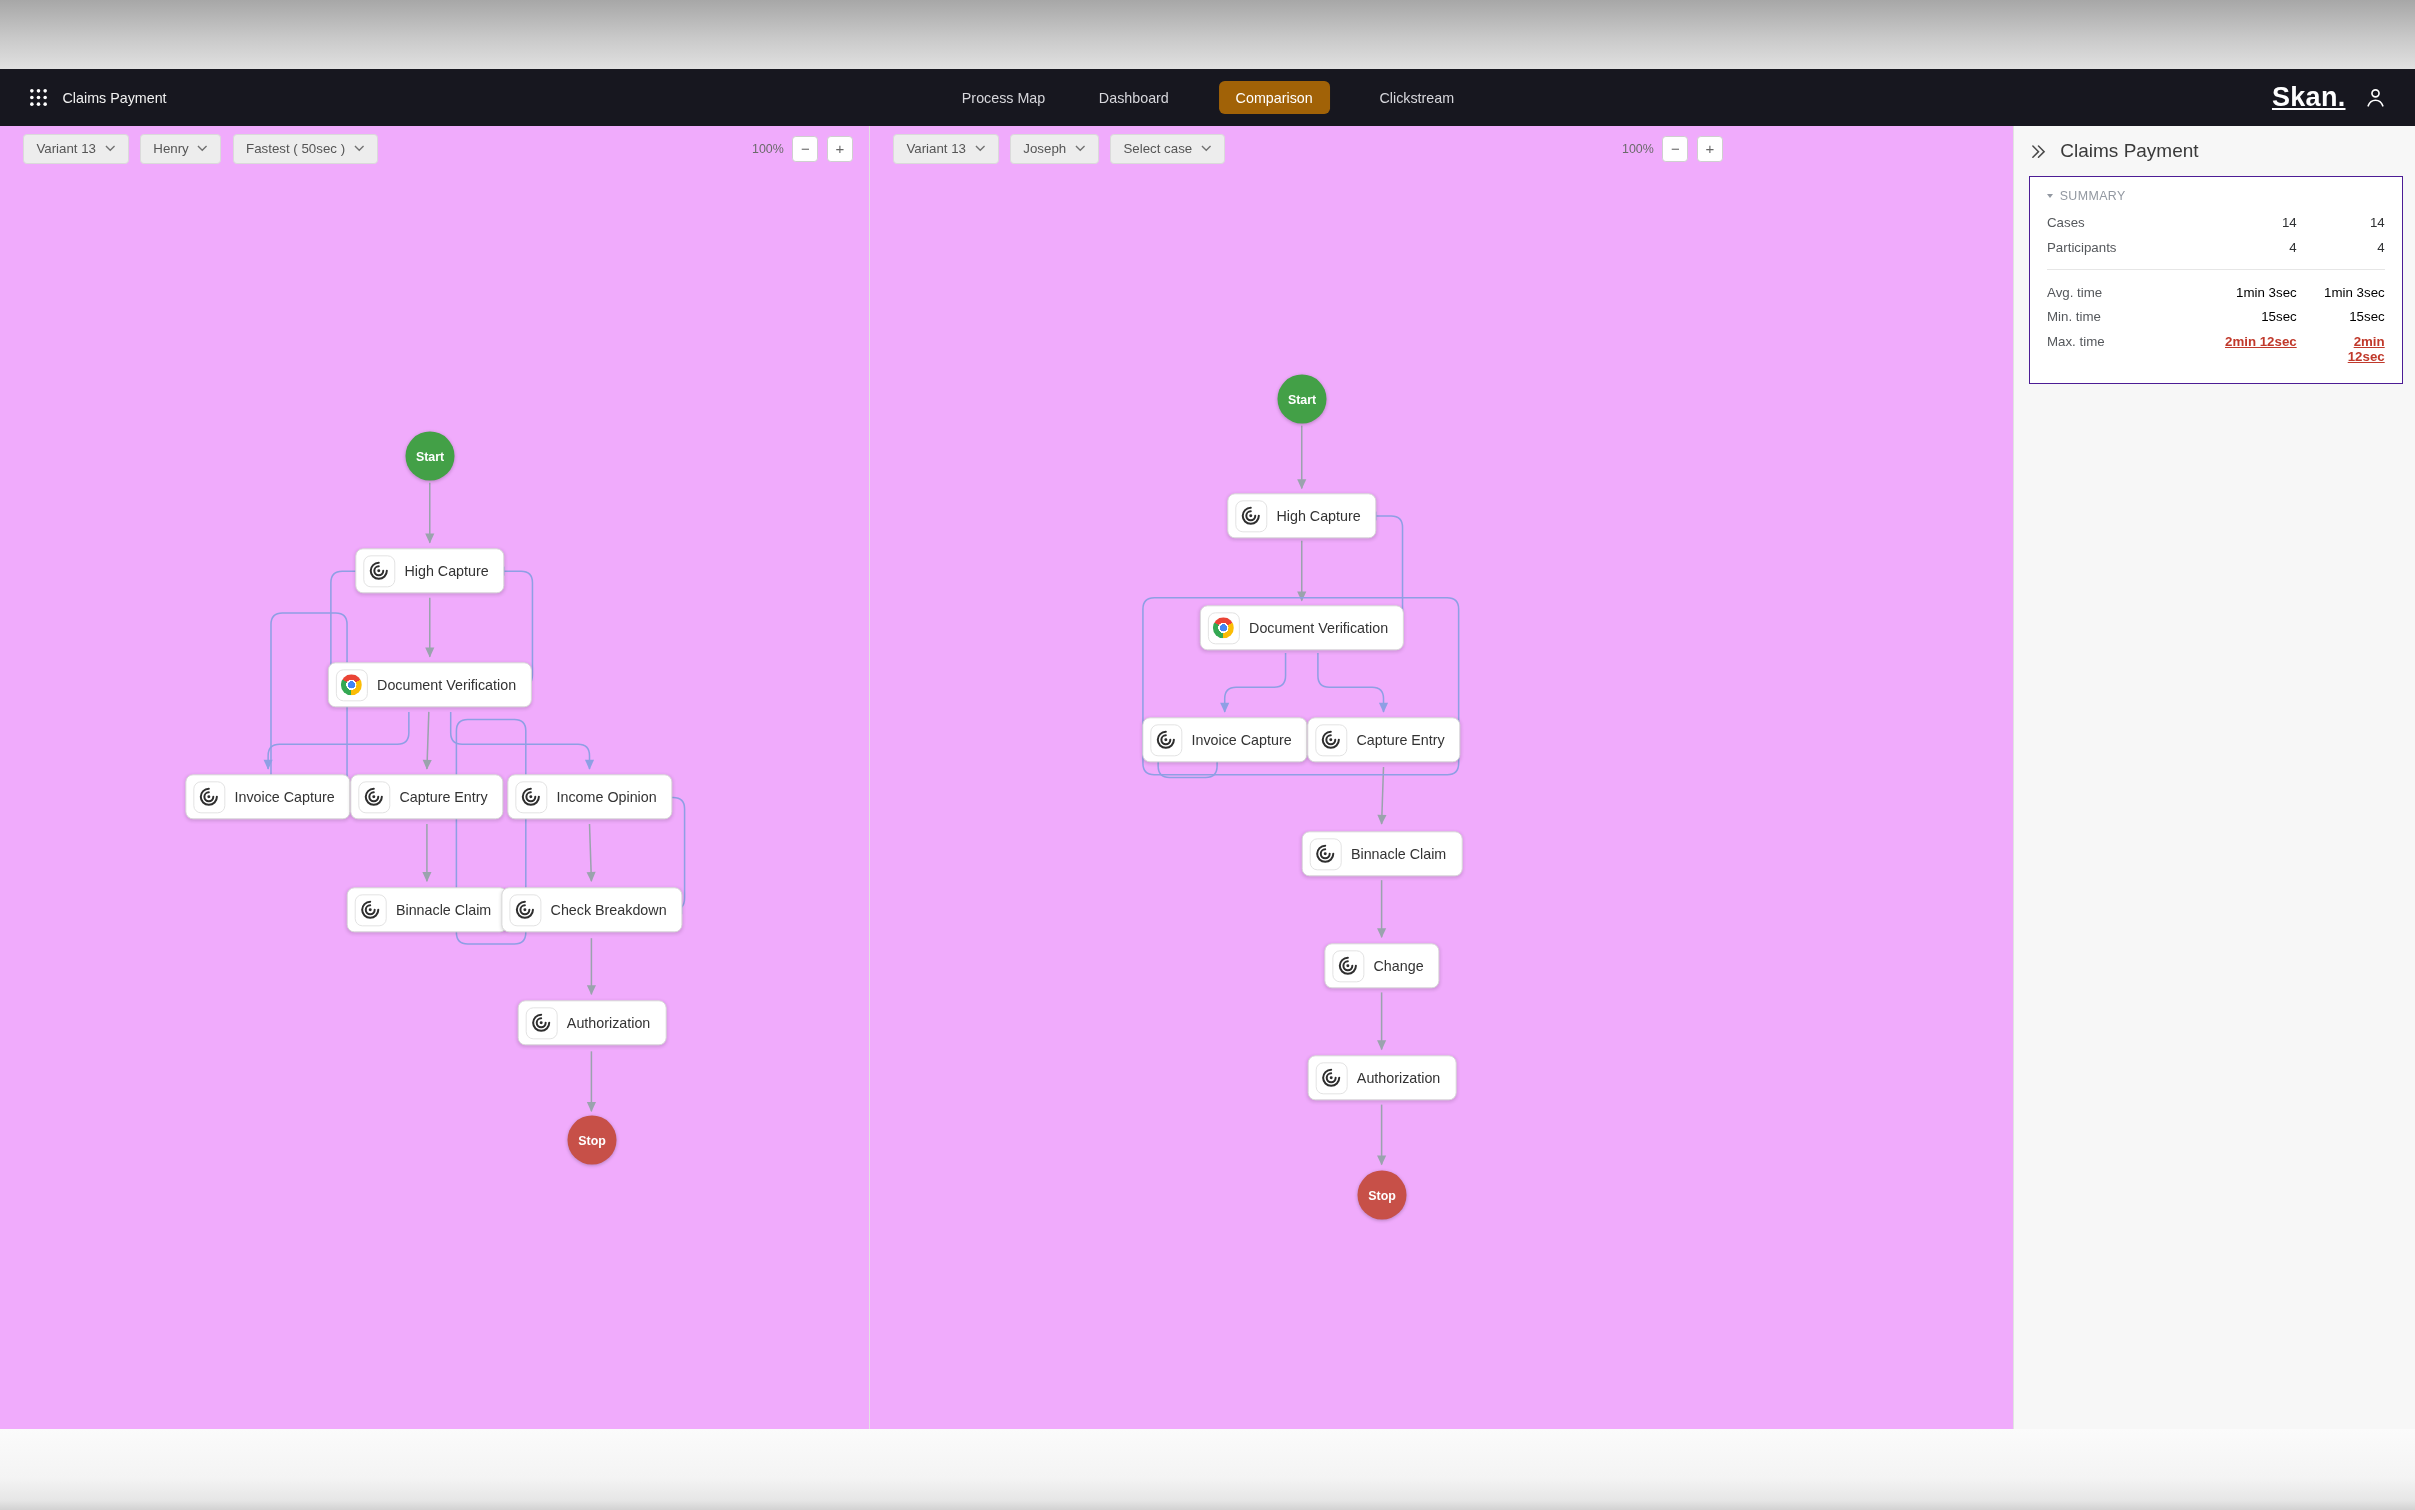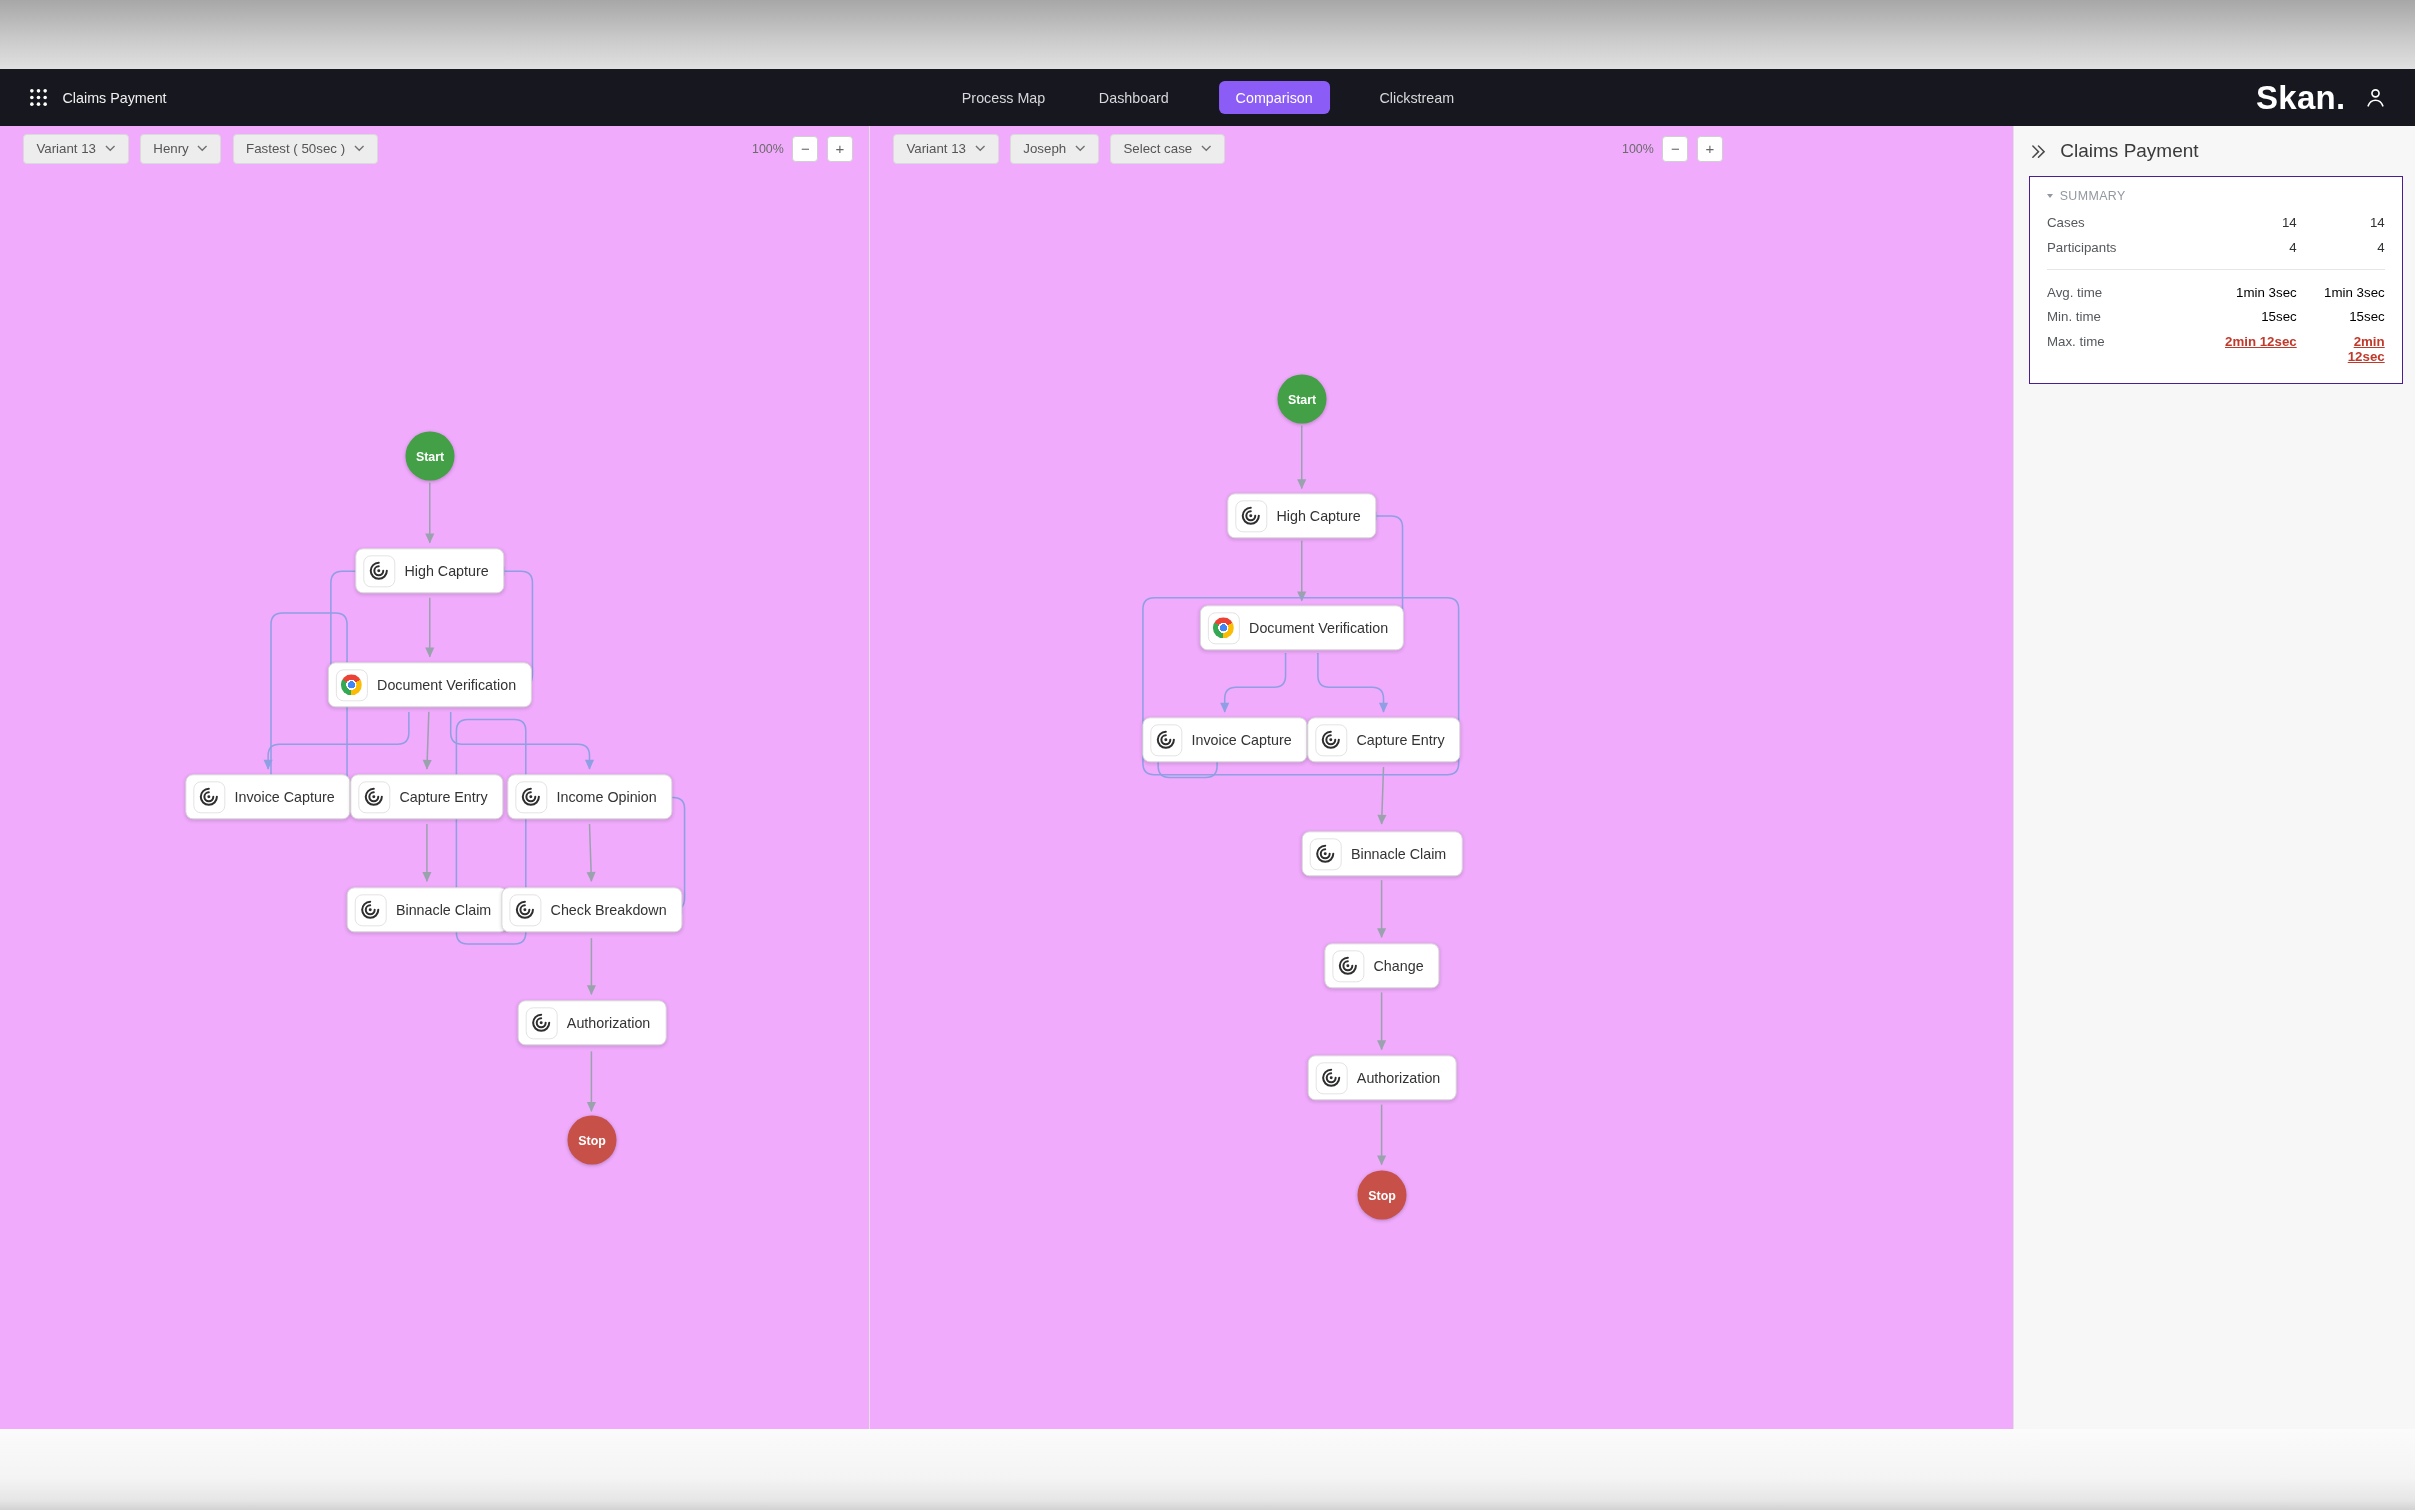--- a/index.html
+++ b/index.html
@@ -10,23 +10,23 @@
   
   .top-band { height:69px; background:linear-gradient(180deg,#a7a7a7 0%,#c9c9c9 55%,#e0e0e0 100%); }
 
   
   .navbar { position:relative; height:57px; background:#17171f; display:flex; align-items:center;
     padding:0 28.5px; color:#fff; }
   .nav-left { display:flex; align-items:center; gap:15px; }
   .app-title { font-size:14.3px; color:#f1f1f1; }
   .nav-center { position:absolute; left:50%; transform:translateX(-50%); display:flex; gap:46px; align-items:center;text-align:right; }
   .nav-tab { font-size:14.3px; color:#d7d7dc; cursor:pointer; padding:8.6px 3.8px; border-radius:5.7px; }
-  .nav-tab.active { background:#8b5cf6; color:#fff; padding:8.6px 17px; }
+  .nav-tab.active { background:#a16207; color:#fff; padding:8.6px 17px; }
   .nav-right { margin-left:auto; display:flex; align-items:center; gap:17px; }
-  .brand { font-size:33px; font-weight:700; letter-spacing:0.3px; cursor:pointer; }
+  .brand { font-size:27px; font-weight:700; letter-spacing:0.3px; cursor:pointer;text-decoration:underline; }
   .icon-btn { display:flex; align-items:center; cursor:pointer; }
 
   
   .content { display:flex; height:1303px; background:#fff; }
   .panel { position:relative; background:#f0abfc; }
   .panel-left  { width:870px;  border-right:1px solid #e2e2e2; }
   .panel-right { width:1144px; border-right:1px solid #e2e2e2; }
   .sidebar { flex:1; background:#f7f7f7; }
 
   

